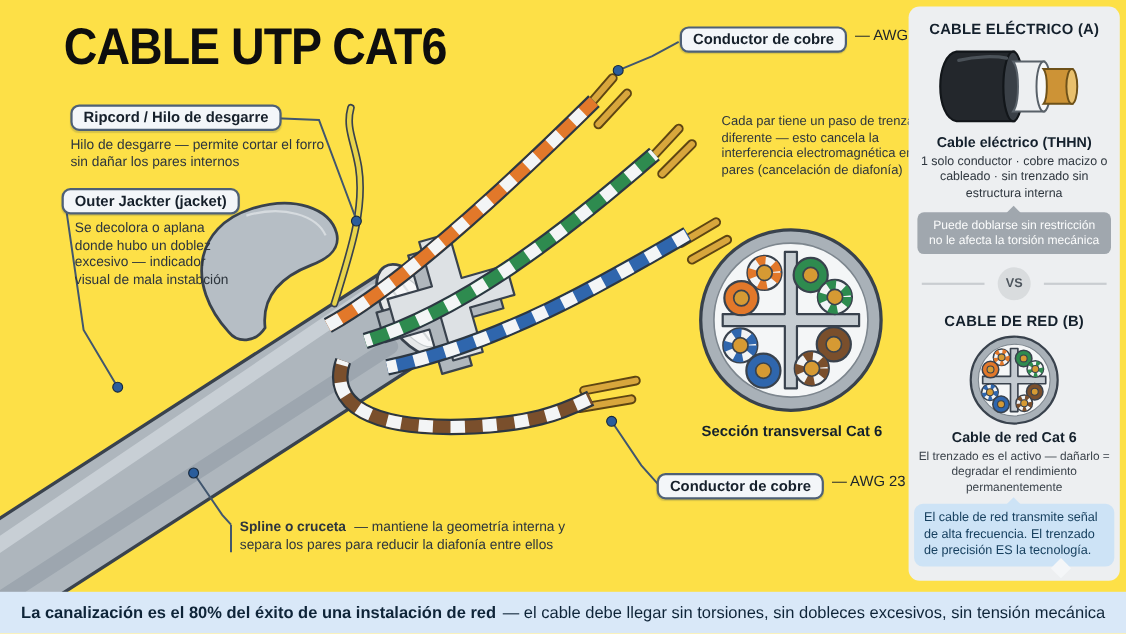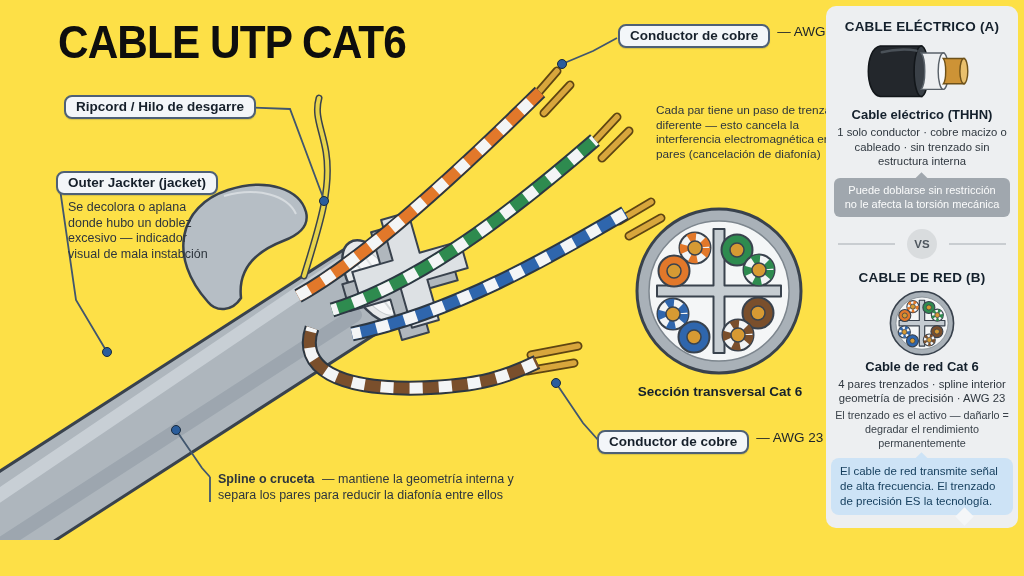--- a/index.html
+++ b/index.html
@@ -185,20 +185,21 @@
       <circle cx="562" cy="64" r="4.5"></circle>
       <circle cx="556" cy="383" r="4.5"></circle>
     </g>
   </svg>
 
   <div class="abs txt page-title" style="left:58px;top:14px">CABLE UTP CAT6</div>
 
   <div class="abs txt" style="left:64px;top:95px">
     <span class="callout">Ripcord / Hilo de desgarre</span>
   </div>
+  <div class="abs txt desc" style="left:64px;top:124px;width:240px">Hilo de desgarre — permite cortar el forro sin dañar los pares internos</div>
 
   <div class="abs txt" style="left:56px;top:171px">
     <span class="callout">Outer Jackter (jacket)</span>
   </div>
   <div class="abs txt desc" style="left:68px;top:200px;width:152px">Se decolora o aplana donde hubo un doblez excesivo — indicador visual de mala instabción</div>
 
   <div class="abs txt row" style="left:618px;top:24px">
     <span class="callout">Conductor de cobre</span>
     <span class="awg">— AWG 23</span>
   </div>
@@ -280,21 +281,24 @@
           </g>
         <g transform="translate(9.2,21.3)">
             <circle r="7.6" fill="#f2f4f5" stroke="#39424d" stroke-width="1.4"></circle>
             <circle r="5.4" fill="none" stroke="#7a4f2c" stroke-width="4" stroke-dasharray="3.2 3.2"></circle>
             <circle r="3.2" fill="#d69a33" stroke="#39424d" stroke-width="1"></circle>
           </g>
       </g>
     </svg>
 
     <div class="sb-name" style="margin-top:3px">Cable de red Cat 6</div>
-    <div class="sb-desc" style="width:180px">4 pares trenzados · spline interior geometría de precisión · AWG 23</div>
     <div class="sb-warning">El trenzado es el activo — dañarlo = degradar el rendimiento permanentemente</div>
     <div class="blue-badge">El cable de red transmite señal de alta frecuencia. El trenzado de precisión ES la tecnología.</div>
   </div>
 
   <div class="abs sparkle"></div>
 
+  <div class="abs footer">
+    <span class="bold">La canalización es el 80% del éxito de una instalación de red</span>
+    <span class="rest">— el cable debe llegar sin torsiones, sin dobleces excesivos, sin tensión mecánica</span>
+  </div>
 
 </div>
 
 </body></html>

